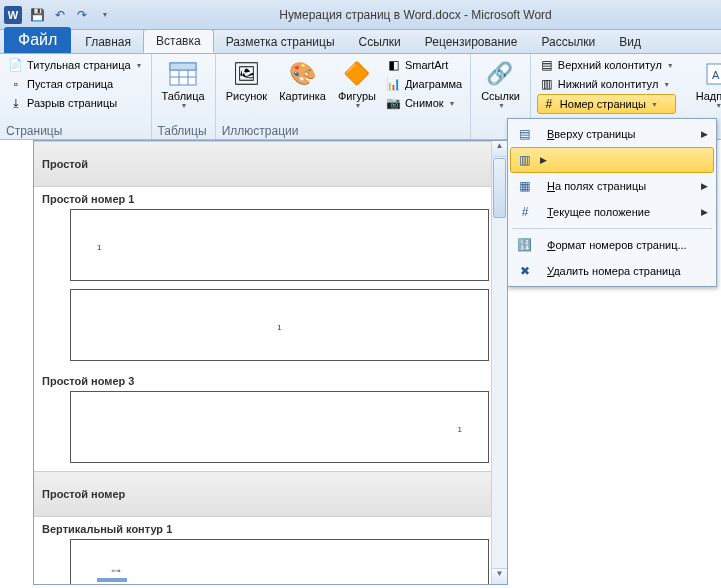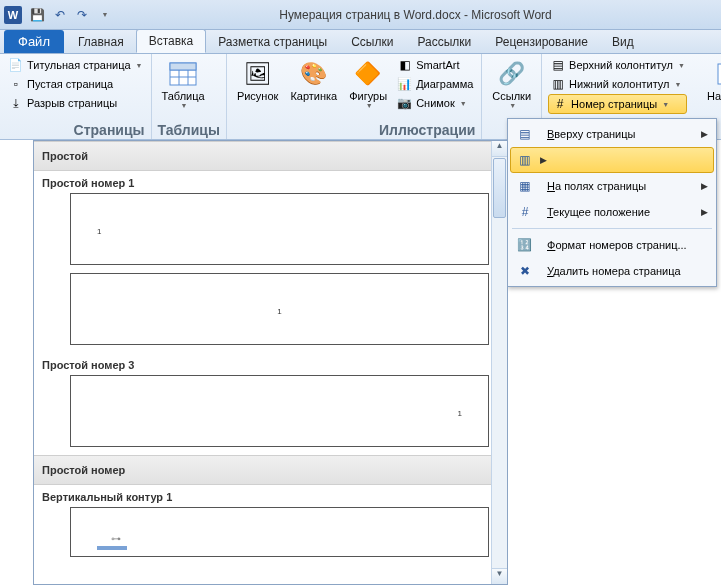--- a/index.html
+++ b/index.html
@@ -7,41 +7,41 @@
 
   
   .titlebar { height: 30px; background: linear-gradient(#dbe7f5, #c8dbf0); display: flex; align-items: center; padding: 0 4px; border-bottom: 1px solid #9cb6d6; }
   .titlebar .word-icon { width: 18px; height: 18px; background: #2b579a; color: #fff; display: flex; align-items: center; justify-content: center; font-weight: bold; font-size: 11px; border-radius: 2px; }
   .qat { display: flex; gap: 2px; margin-left: 6px; }
   .qat .btn { width: 20px; height: 20px; display: flex; align-items: center; justify-content: center; color: #2b579a; font-size: 12px; }
   .titlebar .title { flex: 1; text-align: center; color: #3b3b3b; font-size: 12px; }
 
   
   .tabsrow { height: 24px; background: linear-gradient(#e6eef8, #d4e2f2); display: flex; align-items: flex-end; padding-left: 4px; border-bottom: 1px solid #9cb6d6; }
-  .file-tab { background: #1f6ac0; color: #fff; padding: 4px 14px; border-radius: 3px 3px 0 0; font-size: 13px; margin-right: 2px; cursor: pointer; }
+  .file-tab { background: #1f6ac0; color: #fff; padding: 4px 14px; border-radius: 3px 3px 0 0; font-size: 16px; margin-right: 2px; cursor: pointer; }
   .tab { padding: 4px 12px; color: #2a2a2a; font-size: 12px; cursor: pointer; }
   .tab.active { background: #f4f8fd; border: 1px solid #9cb6d6; border-bottom: 1px solid #f4f8fd; border-radius: 3px 3px 0 0; }
 
   
   .ribbon { height: 86px; background: linear-gradient(#f4f8fd, #e5eef8); border-bottom: 1px solid #a6bedb; display: flex; }
   .group { border-right: 1px solid #c3d4e8; padding: 2px 6px 1px 6px; display: flex; flex-direction: column; }
   .group-body { flex: 1; display: flex; gap: 4px; }
-  .group-label { text-align: right; font-size: 14px; color: #5a6b7c; padding: 2px 0 0 0; font-weight: bold; }
+  .group-label { text-align: left; font-size: 12px; color: #5a6b7c; padding: 2px 0 0 0; }
   .vbtn { display: flex; flex-direction: column; align-items: center; justify-content: flex-start; padding: 2px 4px; cursor: pointer; border-radius: 3px; }
   .bigicon { width: 32px; height: 32px; display: flex; align-items: center; justify-content: center; font-size: 22px; }
   .smallrow { display: flex; align-items: center; gap: 3px; padding: 1px 2px; cursor: pointer; white-space: nowrap; }
   .smallicon { width: 16px; height: 16px; font-size: 12px; display: inline-flex; align-items: center; justify-content: center; }
   .dropdown-arrow { font-size: 7px; color: #666; margin-left: 2px; }
   .vstack { display: flex; flex-direction: column; gap: 1px; }
   .active-split { background: linear-gradient(#ffe793,#ffd65a); border: 1px solid #d6a418; border-radius: 3px; padding: 1px 3px; display: flex; align-items: center; gap: 3px; cursor: pointer; }
 
   
   .gallery { position: absolute; top: 140px; left: 33px; width: 475px; height: 445px; background: #fff; border: 1px solid #8ba4c4; display: flex; flex-direction: column; }
   .gallery-scroll { overflow: hidden; flex: 1; position: relative; }
-  .section-header { background: linear-gradient(#f0f0f0,#e2e2e2); border-top: 1px solid #cfcfcf; border-bottom: 1px solid #cfcfcf; padding: 8px 8px; font-weight: bold; font-size: 11px; color: #333; }
+  .section-header { background: linear-gradient(#f0f0f0,#e2e2e2); border-top: 1px solid #cfcfcf; border-bottom: 1px solid #cfcfcf; padding: 16px 8px; font-weight: bold; font-size: 11px; color: #333; }
   .item-title { font-size: 11px; font-weight: bold; color: #333; padding: 6px 8px 4px 8px; }
   .preview { margin: 0 18px 8px 36px; height: 72px; border: 1px solid #555; position: relative; background: #fff; }
   .preview .num { position: absolute; bottom: 28px; font-size: 8px; color: #333; }
   .preview.left .num { left: 26px; }
   .preview.center .num { left: 50%; transform: translateX(-50%); }
   .preview.right .num { right: 26px; }
   .preview.vert .bar { position: absolute; bottom: 6px; left: 26px; width: 30px; height: 4px; background: #7aa2d6; }
   .preview.vert .key { position: absolute; bottom: 12px; left: 40px; font-size: 10px; color: #888; }
   .scrollbar-v { position: absolute; right: 0; top: 0; bottom: 0; width: 16px; background: #ecf2f8; border-left: 1px solid #c3d4e8; display: flex; flex-direction: column; }
   .scrollbar-v .sbtn { height: 16px; text-align: center; font-size: 8px; color: #5a6b7c; background: linear-gradient(#f7fafd,#dce8f4); border-bottom: 1px solid #c3d4e8; }
@@ -75,22 +75,22 @@
   </div>
   <div class="title">Нумерация страниц в Word.docx - Microsoft Word</div>
 </div>
 
 <div class="tabsrow">
   <div class="file-tab">Файл</div>
   <div class="tab">Главная</div>
   <div class="tab active">Вставка</div>
   <div class="tab">Разметка страницы</div>
   <div class="tab">Ссылки</div>
+  <div class="tab">Рецензирование</div>
   <div class="tab">Рассылки</div>
-  <div class="tab">Рецензирование</div>
   <div class="tab">Вид</div>
 </div>
 
 <div class="ribbon">
 
   <div class="group">
     <div class="group-body">
       <div class="vstack">
         <div class="smallrow">
           <span class="smallicon">📄</span>

